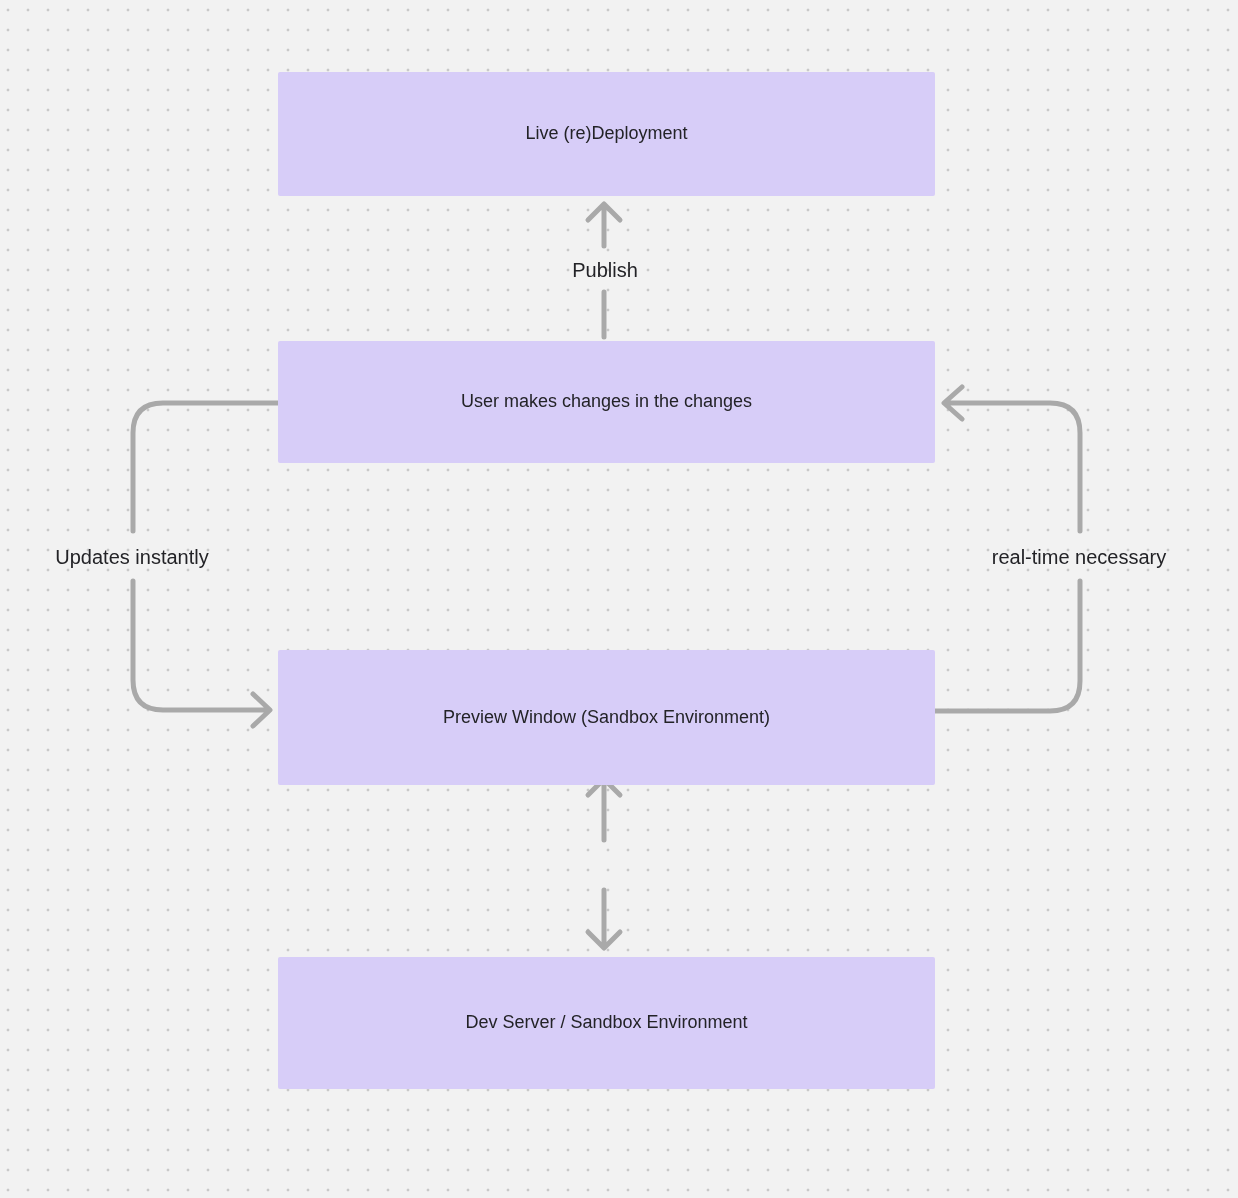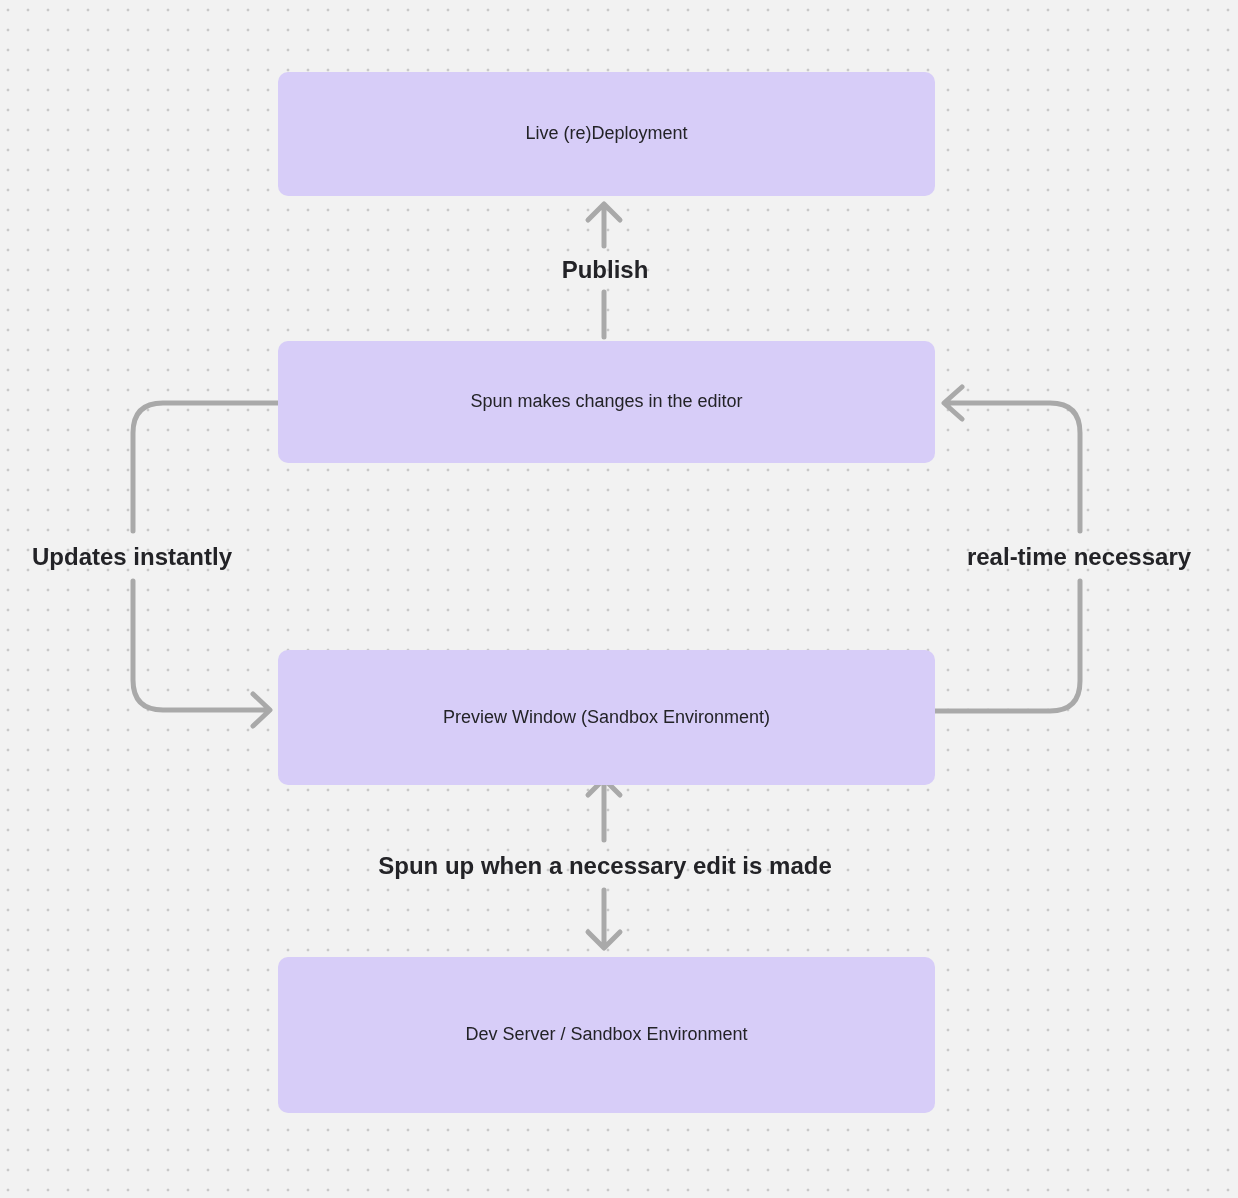--- a/index.html
+++ b/index.html
@@ -37,36 +37,35 @@
     stroke: var(--arrow);
     stroke-width: 5;
     stroke-linecap: round;
     stroke-linejoin: round;
   }
   .node {
     position: absolute;
     left: 278px;
     width: 657px;
     background: var(--node-fill);
-    border-radius: 10px;
+    border-radius: 2px;
     display: flex;
     align-items: center;
     justify-content: center;
     text-align: center;
     color: var(--text);
     font-size: 18px;
     line-height: 1.3;
   }
   .edge-label {
     position: absolute;
     transform: translate(-50%, -50%);
     color: var(--text);
-    font-size: 24px;
+    font-size: 20px;
     white-space: nowrap;
-    font-weight: bold;
   }
 </style>
 </head>
 <body>
 
 <div class="canvas">
 
   <svg class="arrows" viewBox="0 0 1238 1198" xmlns="http://www.w3.org/2000/svg" aria-hidden="true">
 
     <path d="M604 337 L604 292"></path>
@@ -80,32 +79,31 @@
 
     <path d="M604 840 L604 781 M588 795 L604 779 L620 795"></path>
     <path d="M604 890 L604 947 M588 932 L604 948 L620 932"></path>
   </svg>
 
   <div class="node" style="top:72px;height:124px">
     <span>Live (re)Deployment</span>
   </div>
 
   <div class="node" style="top:341px;height:122px">
-    <span>Spun makes changes in the editor</span>
+    <span>User makes changes in the changes</span>
   </div>
 
   <div class="node" style="top:650px;height:135px">
     <span>Preview Window (Sandbox Environment)</span>
   </div>
 
-  <div class="node" style="top:957px;height:156px">
+  <div class="node" style="top:957px;height:132px">
     <span>Dev Server / Sandbox Environment</span>
   </div>
 
   <div class="edge-label" style="left:605px;top:270px">Publish</div>
 
   <div class="edge-label" style="left:132px;top:557px">Updates instantly</div>
 
   <div class="edge-label" style="left:1079px;top:557px">real-time necessary</div>
 
-  <div class="edge-label" style="left:605px;top:866px">Spun up when a necessary edit is made</div>
 
 </div>
 
 </body></html>

